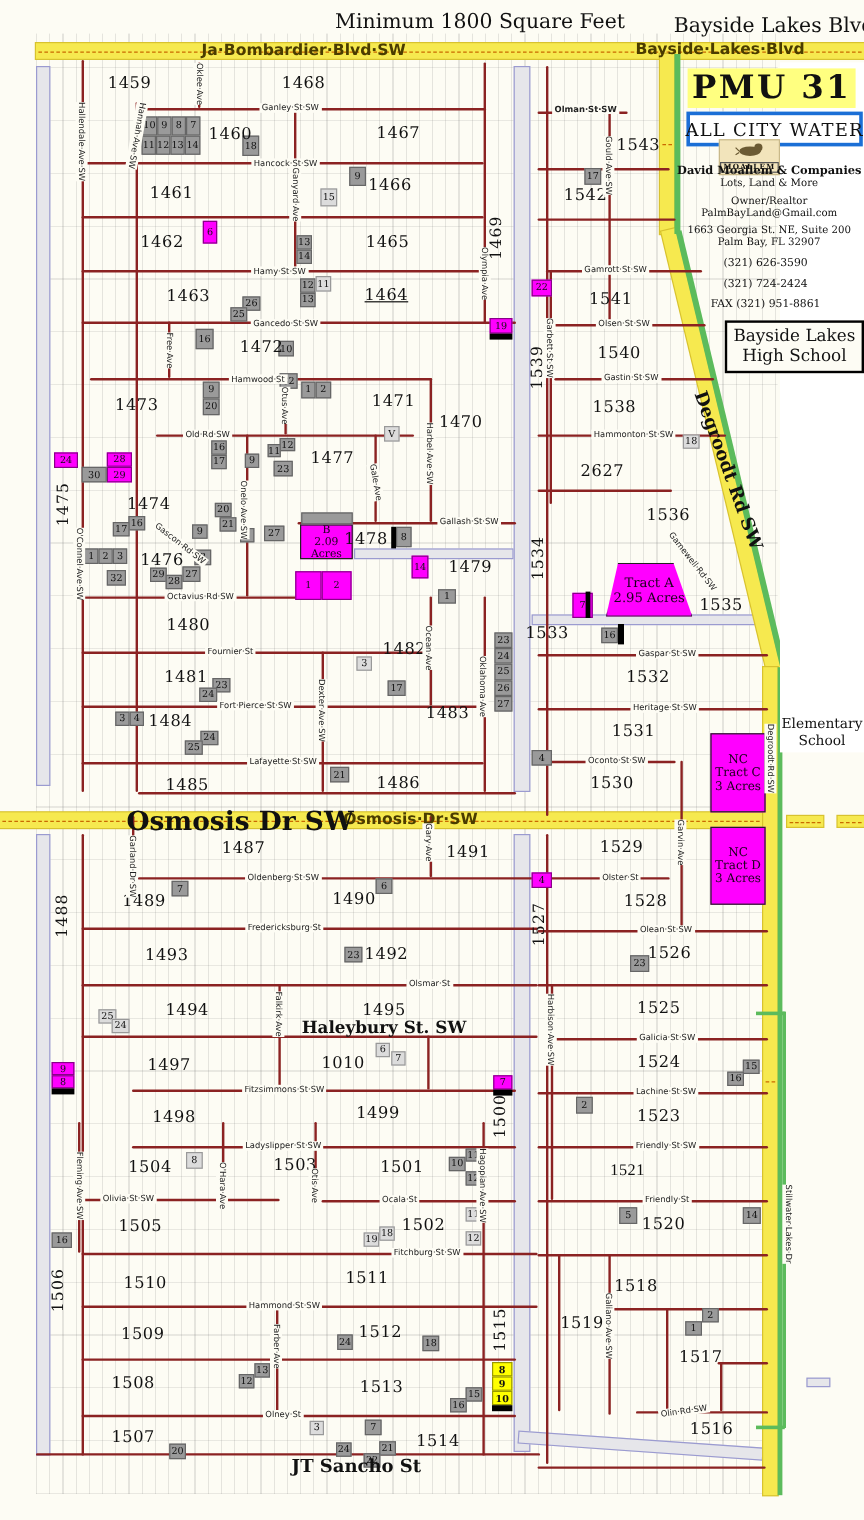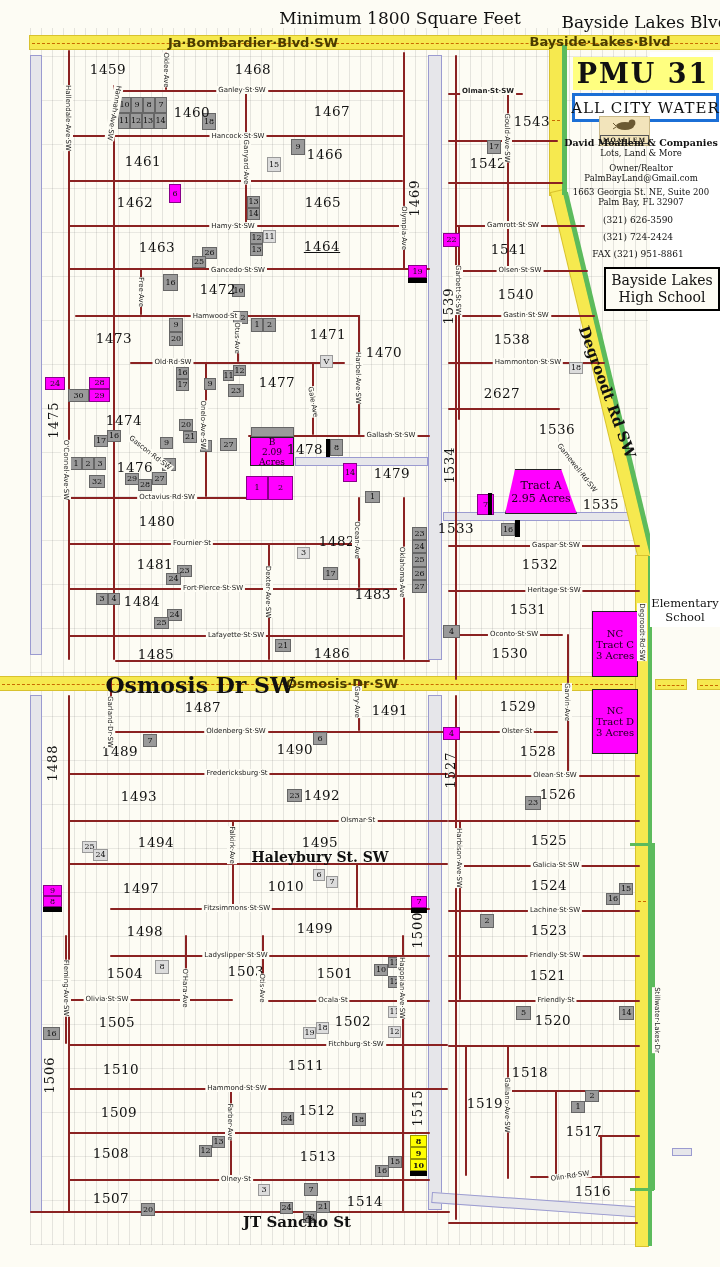--- a/index.html
+++ b/index.html
@@ -367,21 +367,21 @@
       <div class="blab" style="left: 456px; top: 528px;">1533</div>
       <div class="blab" style="left: 540px; top: 564px;">1532</div>
       <div class="blab" style="left: 528px; top: 609px;">1531</div>
       <div class="blab" style="left: 510px; top: 653px;">1530</div>
       <div class="blab" style="left: 518px; top: 706px;">1529</div>
       <div class="blab" style="left: 538px; top: 751px;">1528</div>
       <div class="blab" style="left: 558px; top: 794px;">1526</div>
       <div class="blab" style="left: 549px; top: 840px;">1525</div>
       <div class="blab" style="left: 549px; top: 885px;">1524</div>
       <div class="blab" style="left: 549px; top: 930px;">1523</div>
-      <div class="blab" style="left: 548px; top: 975px;">1521</div>
+      <div class="blab" style="left: 523px; top: 975px; font-family: Liberation Serif, serif;">1521</div>
       <div class="blab" style="left: 553px; top: 1020px;">1520</div>
       <div class="blab" style="left: 530px; top: 1072px;">1518</div>
       <div class="blab" style="left: 485px; top: 1103px;">1519</div>
       <div class="blab" style="left: 584px; top: 1131px;">1517</div>
       <div class="blab" style="left: 593px; top: 1191px;">1516</div>
       <div class="slab" style="left: 242px; top: 90px;">Ganley·St·SW</div>
       <div class="slab" style="left: 238px; top: 136px;">Hancock·St·SW</div>
       <div class="slab" style="left: 233px; top: 226px;">Hamy·St·SW</div>
       <div class="slab" style="left: 238px; top: 270px;">Gancedo·St·SW</div>
       <div class="slab" style="left: 215px; top: 316px;">Hamwood·St</div>

